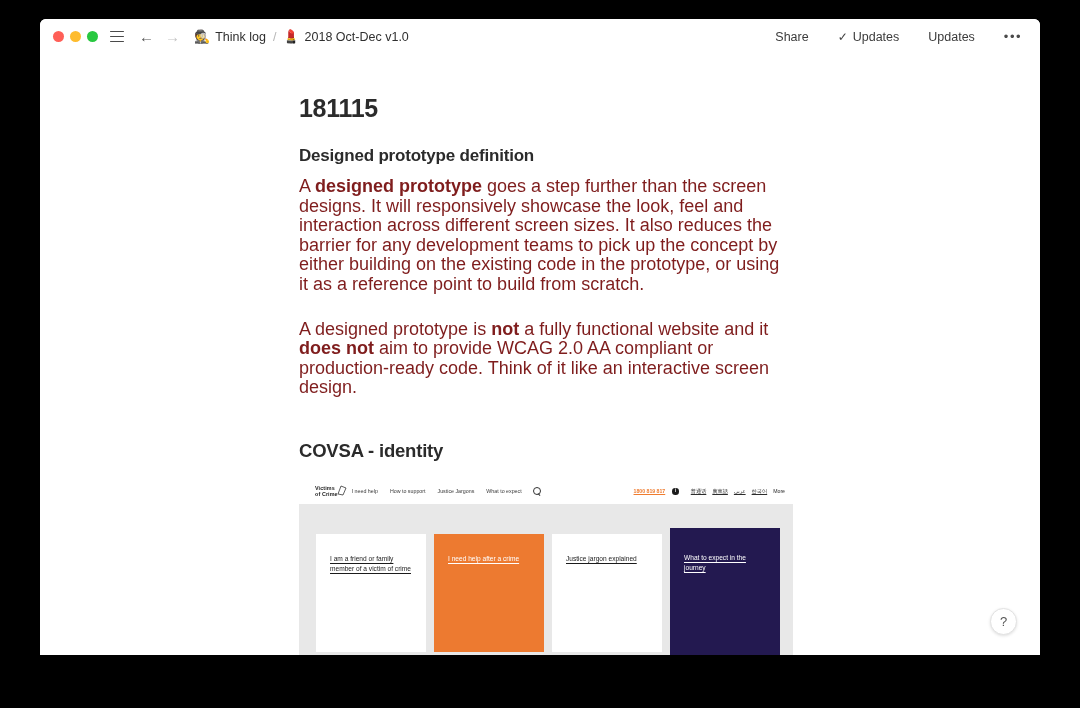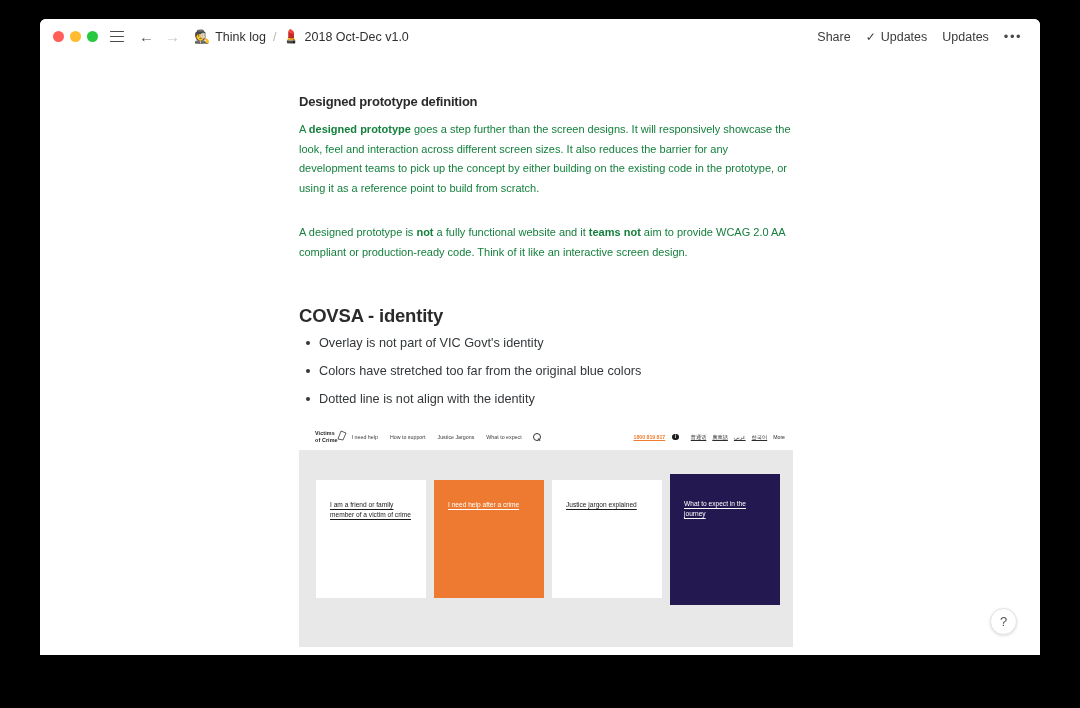--- a/index.html
+++ b/index.html
@@ -59,21 +59,21 @@
     margin-left: 14px;
     font-size: 12.5px;
     color: #2f2f2f;
   }
   .crumb { display: flex; align-items: center; gap: 5px; cursor: pointer; white-space: nowrap; }
   .crumb-emoji { font-size: 13px; line-height: 1; }
   .crumb-sep { color: #b6b6b6; margin: 0 2px; }
 
   .titlebar-right {
     margin-left: auto;
-    display: flex; align-items: center; gap: 15px;
+    display: flex; align-items: center; gap: 29px;
     font-size: 12.5px; color: #3b3b3b;
   }
   .tb-action { cursor: pointer; white-space: nowrap; }
   .tb-updates { display: flex; align-items: center; gap: 5px; }
   .check-glyph { font-size: 12px; color: #444; }
   .dots-glyph { letter-spacing: 1.5px; font-size: 13px; color: #4a4a4a; cursor: pointer; }
 
   
   #doc-scroll {
     position: relative;
@@ -91,36 +91,36 @@
 
   #page-title {
     font-size: 25px;
     font-weight: bold;
     color: #2b2b2b;
     letter-spacing: -0.3px;
     margin-bottom: 23px;
   }
 
   h2.section-heading {
-    font-size: 13px;
+    font-size: 17px;
     font-weight: bold;
     color: #2b2b2b;
     letter-spacing: -0.2px;
     margin-bottom: 11px;
   }
 
   h2.section-heading.covsa {
     font-size: 18.5px;
     margin-bottom: 8px;
   }
 
   p.body-text {
-    font-size: 11px;
+    font-size: 18px;
     line-height: 19.6px;
-    color: #15803d;
+    color: #7f1d1d;
     margin-bottom: 0;
   }
   p.body-text + p.body-text { margin-top: 25px; }
   .spacer-lg { height: 42px; }
 
   .version-label {
     font-size: 12.6px;
     color: #33373a;
     margin-bottom: 7px;
   }
@@ -340,37 +340,33 @@
         <span>Updates</span>
       </span>
       <span class="tb-action">Updates</span>
       <span class="dots-glyph">•••</span>
     </div>
   </div>
 
   <div id="doc-scroll">
     <div id="doc-content">
 
+      <div id="page-title">181115</div>
 
       <h2 class="section-heading">Designed prototype definition</h2>
 
       <p class="body-text"><span>A </span><strong>designed prototype</strong><span> goes a step further than the screen designs. It will responsively showcase the look, feel and interaction across different screen sizes. It also reduces the barrier for any development teams to pick up the concept by either building on the existing code in the prototype, or using it as a reference point to build from scratch.</span></p>
 
-      <p class="body-text"><span>A designed prototype is </span><strong>not</strong><span> a fully functional website and it </span><strong>teams not</strong><span> aim to provide WCAG 2.0 AA compliant or production-ready code. Think of it like an interactive screen design.</span></p>
+      <p class="body-text"><span>A designed prototype is </span><strong>not</strong><span> a fully functional website and it </span><strong>does not</strong><span> aim to provide WCAG 2.0 AA compliant or production-ready code. Think of it like an interactive screen design.</span></p>
 
       <div class="spacer-lg"></div>
 
       <h2 class="section-heading covsa">COVSA - identity</h2>
 
 
-      <ul class="bullets">
-          <li>Overlay is not part of VIC Govt's identity</li>
-          <li>Colors have stretched too far from the original blue colors</li>
-          <li>Dotted line is not align with the identity</li>
-        </ul>
 
       <div id="mockup">
 
         <div id="mockup-nav">
 
           <div class="voc-logo">
             <span>Victims</span><br>
             <span>of Crime</span>
             <svg class="mark" viewBox="0 0 10 11">
               <polygon points="1,9 4,1 9,3 6,10" fill="none" stroke="#1b1b1b" stroke-width="0.7"></polygon>

